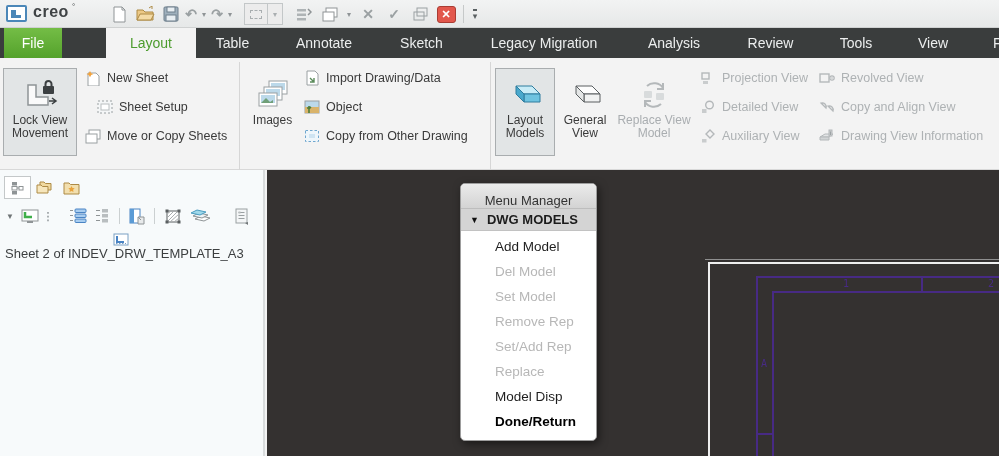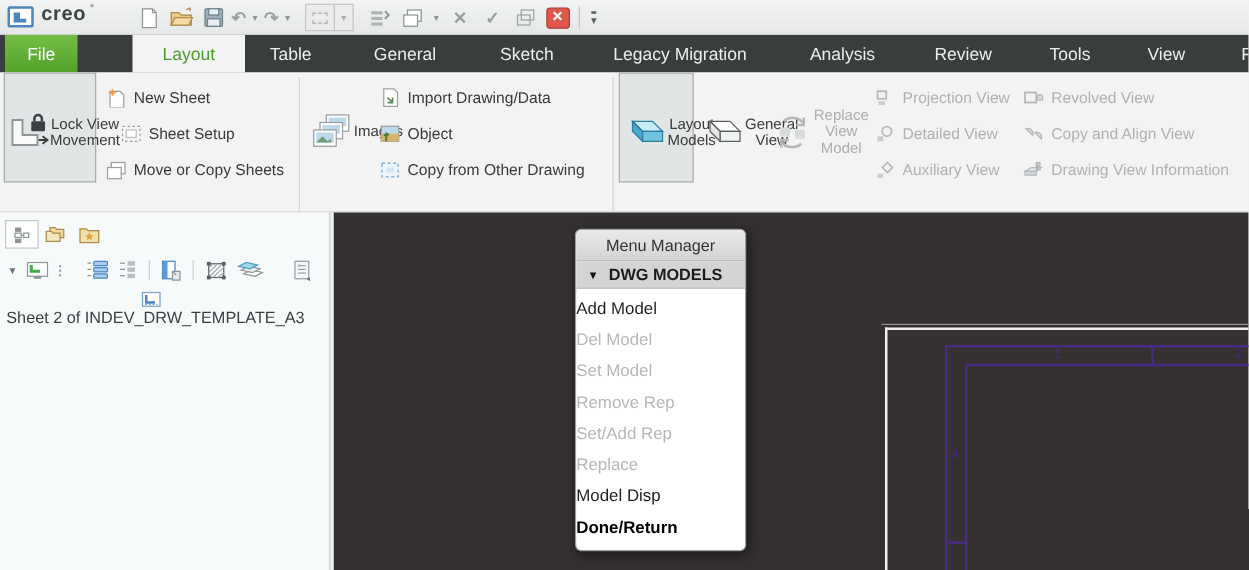--- a/index.html
+++ b/index.html
@@ -30,21 +30,21 @@
   
   #tabrow { position:absolute; left:0; top:28px; width:999px; height:30px; background:#3a3d3d; display:flex; }
   .tab { height:30px; display:flex; align-items:center; justify-content:center; font-size:14px; color:#eceeee; white-space:nowrap; overflow:hidden; cursor:default; }
   .tab.file { background:linear-gradient(#74bd46,#54a22b); color:#fff; margin-left:4px; }
   .tab.active { background:#f3f3f3; color:#4c9c2e;margin-left:44px; }
   .tab.clip { justify-content:flex-start; padding-left:22px; }
 
   
   #ribbon { position:absolute; left:0; top:58px; width:999px; height:112px; background:#f3f3f3; border-bottom:1px solid #d8d8d8; }
   .grp-divider { position:absolute; top:4px; width:1px; height:160px; max-height:142px; background:#d6d6d6; }
-  .btn-big { position:absolute; top:0; height:88px; display:flex; flex-direction:row; align-items:center; justify-content:flex-start; padding-top:7px; font-size:12px; line-height:13px; text-align:center; color:#3a3a3a; border:1px solid transparent; }
+  .btn-big { position:absolute; top:10px; height:88px; display:flex; flex-direction:column; align-items:center; justify-content:flex-start; padding-top:7px; font-size:12px; line-height:13px; text-align:center; color:#3a3a3a; border:1px solid transparent; }
   .btn-big .ic { height:38px; display:flex; align-items:center; justify-content:center; }
   .btn-big.pressed { background:#e2e5e6; border:1px solid #a9adaf; }
   .btn-big.disabled { color:#a9adb0; }
   .btn-small { position:absolute; height:24px; display:flex; align-items:center; font-size:12.5px; color:#3a3a3a; white-space:nowrap; }
   .btn-small .ic { width:18px; height:16px; margin-right:5px; display:flex; align-items:center; justify-content:center; }
   .btn-small.disabled { color:#aeb2b4; }
   .grp-label { position:absolute; top:148px; height:18px; font-size:12px; color:#5f5f5f; display:flex; align-items:center; justify-content:center; }
   .grp-label .dd { font-size:8px; margin-left:4px; color:#5f5f5f; }
 
   
@@ -57,24 +57,24 @@
   .pt-sep { width:1px; height:16px; background:#cbd0d1; margin:0 5px; }
   .tree-item { position:absolute; left:5px; top:63px; display:flex; align-items:center; font-size:13px; color:#3c3f40; white-space:nowrap;flex-direction:column; }
   .tree-item .ic { margin-right:6px; display:flex; }
 
   #drawing { position:absolute; left:267px; top:170px; width:732px; height:286px; background:#343130; }
   .dline { position:absolute; }
   .zlabel { position:absolute; width:14px; text-align:center; font-family:"DejaVu Sans Mono", monospace; font-size:10px; color:#472a84; }
 
   
   #menumgr { position:absolute; left:460px; top:183px; width:137px; background:#fff; border:1px solid #9d9d9d; border-radius:5px; box-shadow:2px 3px 9px rgba(0,0,0,0.5); overflow:hidden; }
-  #mm-header { height:25px; background:linear-gradient(#ebebeb,#d3d3d3); display:flex; align-items:center; justify-content:center; font-size:13px; color:#333; border-bottom:1px solid #bdbdbd; }
+  #mm-header { height:25px; background:linear-gradient(#ebebeb,#d3d3d3); display:flex; align-items:flex-end; justify-content:center; font-size:13px; color:#333; border-bottom:1px solid #bdbdbd; }
   #mm-section { height:22px; background:#d4d4d4; display:flex; align-items:center; font-size:13px; font-weight:600; color:#1c1c1c; padding-left:9px; border-bottom:1px solid #c2c2c2; }
   #mm-section .arrow { font-size:9px; margin-right:8px; color:#111; }
-  .mm-item { height:25px; display:flex; align-items:center; font-size:13.5px; color:#1e1e1e; background:#fff; }
+  .mm-item { height:25px; display:flex; align-items:center; padding-left:34px; font-size:13.5px; color:#1e1e1e; background:#fff; }
   .mm-item.disabled { color:#b7b7b7; }
   .mm-item.bold { font-weight:bold; color:#000; }
   #mm-list { padding:3px 0 6px 0; }
 </style>
 </head>
 <body>
 
 <div id="screen">
 
   <div id="titlebar">
@@ -151,21 +151,21 @@
     <div class="tab file" style="width:58px">
         <span>File</span>
       </div>
     <div class="tab active" style="width:90px">
         <span>Layout</span>
       </div>
     <div class="tab" style="width:73px">
         <span>Table</span>
       </div>
     <div class="tab" style="width:110px">
-        <span>General</span>
+        <span>Annotate</span>
       </div>
     <div class="tab" style="width:85px">
         <span>Sketch</span>
       </div>
     <div class="tab" style="width:160px">
         <span>Legacy Migration</span>
       </div>
     <div class="tab" style="width:100px">
         <span>Analysis</span>
       </div>

